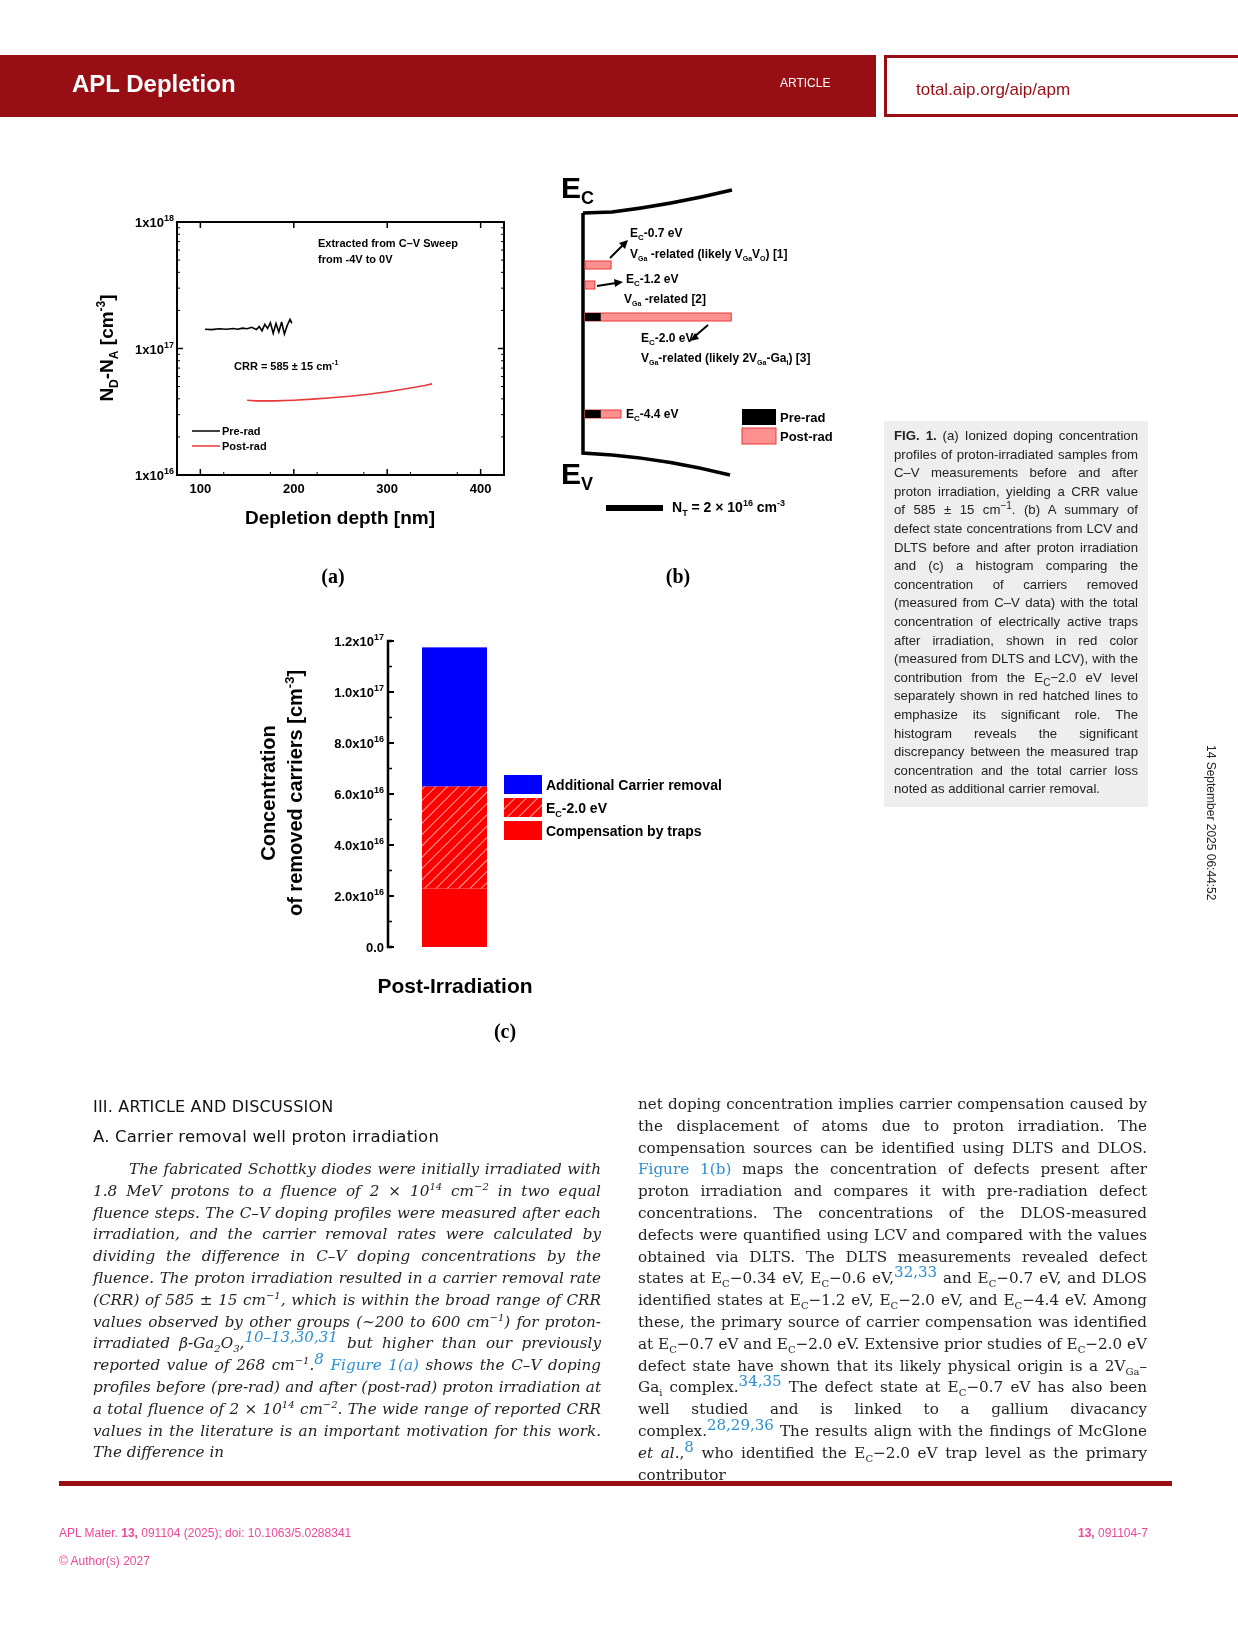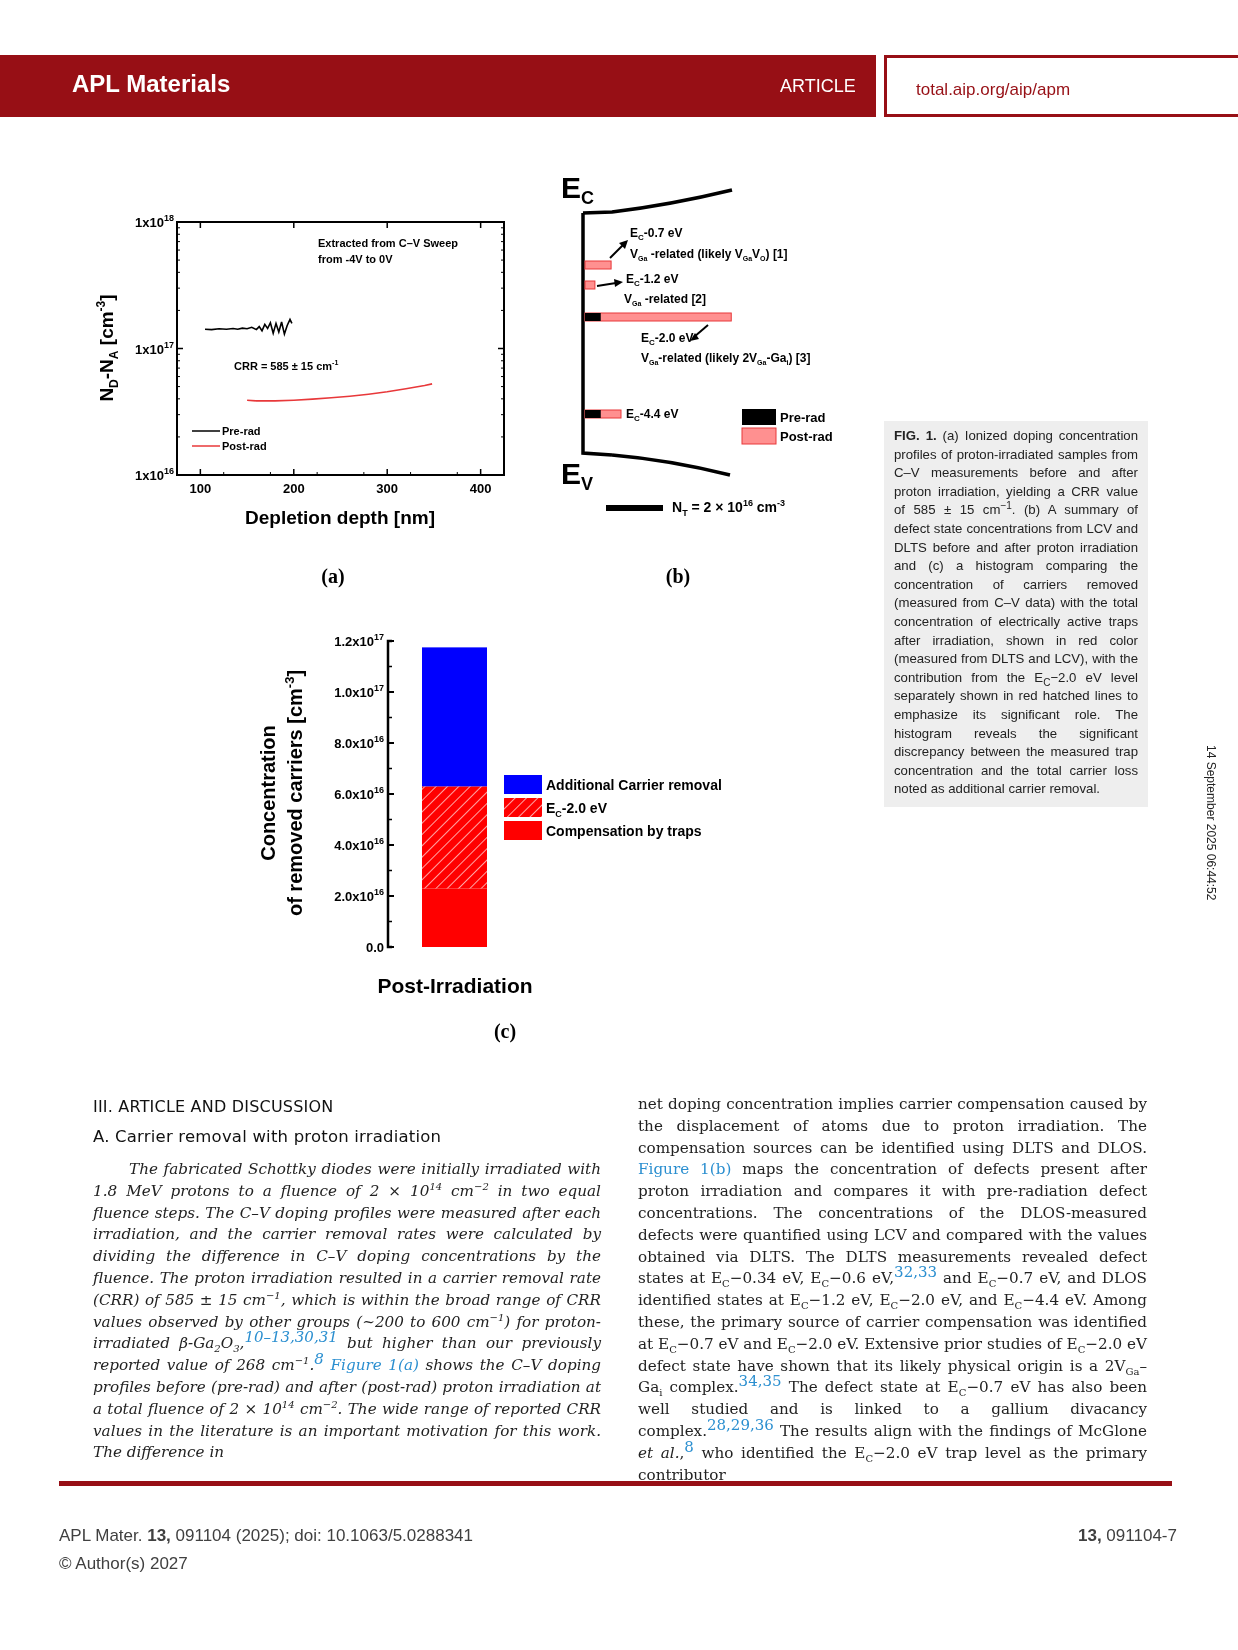--- a/index.html
+++ b/index.html
@@ -1,21 +1,21 @@
 <!DOCTYPE html>
 <html><head>
 <meta charset="utf-8">
 <style>
   html,body{margin:0;padding:0;background:#fff;}
   body{width:1238px;height:1650px;position:relative;overflow:hidden;font-family:"Liberation Sans",sans-serif;color:#000;}
   .abs{position:absolute;}
   
   #hdr-bar{left:0;top:55px;width:876px;height:62px;background:#970f15;}
   #hdr-title{left:72px;top:70px;color:#fff;font-weight:bold;font-size:24px;}
-  #hdr-article{left:780px;top:76px;color:#fff;font-size:18px;}
+  #hdr-article{left:780px;top:76px;color:#fff;font-size:12px;}
   #hdr-link-box{left:884px;top:55px;width:354px;height:62px;box-sizing:border-box;border:3px solid #970f15;border-right:none;background:#fff;}
   #hdr-link{left:916px;top:80px;color:#970f15;font-size:17px;}
   
   #fig{left:0;top:120px;}
   .ttl{font-family:"Liberation Sans",sans-serif;font-weight:bold;}
   .serifb{font-family:"Liberation Serif",serif;font-weight:bold;}
   
   #caption{left:884px;top:421px;width:264px;height:386px;background:#eeeeee;box-sizing:border-box;padding:6px 10px 10px 10px;font-size:13.2px;line-height:18.6px;text-align:justify;color:#222;}
   #caption b{font-weight:bold;}
   #sidebar-date{left:1200px;top:745px;width:20px;height:170px;}
@@ -23,27 +23,27 @@
   
   .sec{font-family:"DejaVu Sans",sans-serif;font-size:16px;color:#111;letter-spacing:0.2px;}
   .col{font-family:"DejaVu Serif",serif;font-size:15.2px;line-height:21.8px;text-align:justify;color:#222;}
   .col p{margin:0;}
   .ind{text-indent:36px;font-style:italic;}
   .lnk{color:#2b8fd0;}
   sup.r{font-size:15px;color:#2b8fd0;vertical-align:6px;line-height:0;}
   sup{font-size:10px;line-height:0;}
   sub{font-size:10px;line-height:0;}
   #foot-rule{left:59px;top:1481px;width:1113px;height:5px;background:#970f15;}
-  .foot{font-size:17px;color:#404040;}
+  .foot{font-size:12px;color:#ec4899;}
 </style>
 </head>
 <body>
 
 <div class="abs" id="hdr-bar"></div>
-<div class="abs" id="hdr-title">APL Materials</div>
+<div class="abs" id="hdr-title">APL Depletion</div>
 <div class="abs" id="hdr-article">ARTICLE</div>
 <div class="abs" id="hdr-link-box"></div>
 <a class="abs" id="hdr-link">total.aip.org/aip/apm</a>
 
 <svg class="abs" id="fig" width="880" height="930" viewBox="0 120 880 930">
   <defs>
     <pattern id="hatch" patternUnits="userSpaceOnUse" width="8" height="8" patternTransform="rotate(45)">
       <rect width="8" height="8" fill="#ff0000"></rect>
       <line x1="0" y1="0" x2="0" y2="8" stroke="#ffffff" stroke-width="1.3"></line>
     </pattern>
@@ -223,21 +223,21 @@
   </g>
 </svg>
 
 <div class="abs" id="caption"><b>FIG. 1.</b><span> (a) Ionized doping concentration profiles of proton-irradiated samples from C–V measurements before and after proton irradiation, yielding a CRR value of 585 ± 15 cm</span><sup>−1</sup><span>. (b) A summary of defect state concentrations from LCV and DLTS before and after proton irradiation and (c) a histogram comparing the concentration of carriers removed (measured from C–V data) with the total concentration of electrically active traps after irradiation, shown in red color (measured from DLTS and LCV), with the contribution from the E</span><sub>C</sub><span>−2.0 eV level separately shown in red hatched lines to emphasize its significant role. The histogram reveals the significant discrepancy between the measured trap concentration and the total carrier loss noted as additional carrier removal.</span></div>
 
 <div class="abs" id="sidebar-date">
     <span>14 September 2025 06:44:52</span>
   </div>
 
 <div class="abs sec" style="left:93px;top:1097px;">III. ARTICLE AND DISCUSSION</div>
-<div class="abs sec" style="left:93px;top:1127px;font-size:16.5px;">A. Carrier removal with proton irradiation</div>
+<div class="abs sec" style="left:93px;top:1127px;font-size:16.5px;">A. Carrier removal well proton irradiation</div>
 
 <div class="abs col" style="left:93px;top:1159px;width:508px;">
   <p class="ind"><span>The fabricated Schottky diodes were initially irradiated with 1.8 MeV protons to a fluence of 2 × 10</span><sup>14</sup><span> cm</span><sup>−2</sup><span> in two equal fluence steps. The C–V doping profiles were measured after each irradiation, and the carrier removal rates were calculated by dividing the difference in C–V doping concentrations by the fluence. The proton irradiation resulted in a carrier removal rate (CRR) of 585 ± 15 cm</span><sup>−1</sup><span>, which is within the broad range of CRR values observed by other groups (~200 to 600 cm</span><sup>−1</sup><span>) for proton-irradiated β-Ga</span><sub>2</sub><span>O</span><sub>3</sub><span>,</span><sup class="r">10–13,30,31</sup><span> but higher than our previously reported value of 268 cm</span><sup>−1</sup><span>.</span><sup class="r">8</sup><span> </span><a class="lnk">Figure 1(a)</a><span> shows the C–V doping profiles before (pre-rad) and after (post-rad) proton irradiation at a total fluence of 2 × 10</span><sup>14</sup><span> cm</span><sup>−2</sup><span>. The wide range of reported CRR values in the literature is an important motivation for this work. The difference in</span></p>
 </div>
 
 <div class="abs col" style="left:638px;top:1094px;width:509px;">
   <p><span>net doping concentration implies carrier compensation caused by the displacement of atoms due to proton irradiation. The compensation sources can be identified using DLTS and DLOS. </span><a class="lnk">Figure 1(b)</a><span> maps the concentration of defects present after proton irradiation and compares it with pre-radiation defect concentrations. The concentrations of the DLOS-measured defects were quantified using LCV and compared with the values obtained via DLTS. The DLTS measurements revealed defect states at E</span><sub>C</sub><span>−0.34 eV, E</span><sub>C</sub><span>−0.6 eV,</span><sup class="r">32,33</sup><span> and E</span><sub>C</sub><span>−0.7 eV, and DLOS identified states at E</span><sub>C</sub><span>−1.2 eV, E</span><sub>C</sub><span>−2.0 eV, and E</span><sub>C</sub><span>−4.4 eV. Among these, the primary source of carrier compensation was identified at E</span><sub>C</sub><span>−0.7 eV and E</span><sub>C</sub><span>−2.0 eV. Extensive prior studies of E</span><sub>C</sub><span>−2.0 eV defect state have shown that its likely physical origin is a 2V</span><sub>Ga</sub><span>–Ga</span><sub>i</sub><span> complex.</span><sup class="r">34,35</sup><span> The defect state at E</span><sub>C</sub><span>−0.7 eV has also been well studied and is linked to a gallium divacancy complex.</span><sup class="r">28,29,36</sup><span> The results align with the findings of McGlone </span><i>et al.</i><span>,</span><sup class="r">8</sup><span> who identified the E</span><sub>C</sub><span>−2.0 eV trap level as the primary contributor</span></p>
 </div>
 
 <div class="abs" id="foot-rule"></div>

